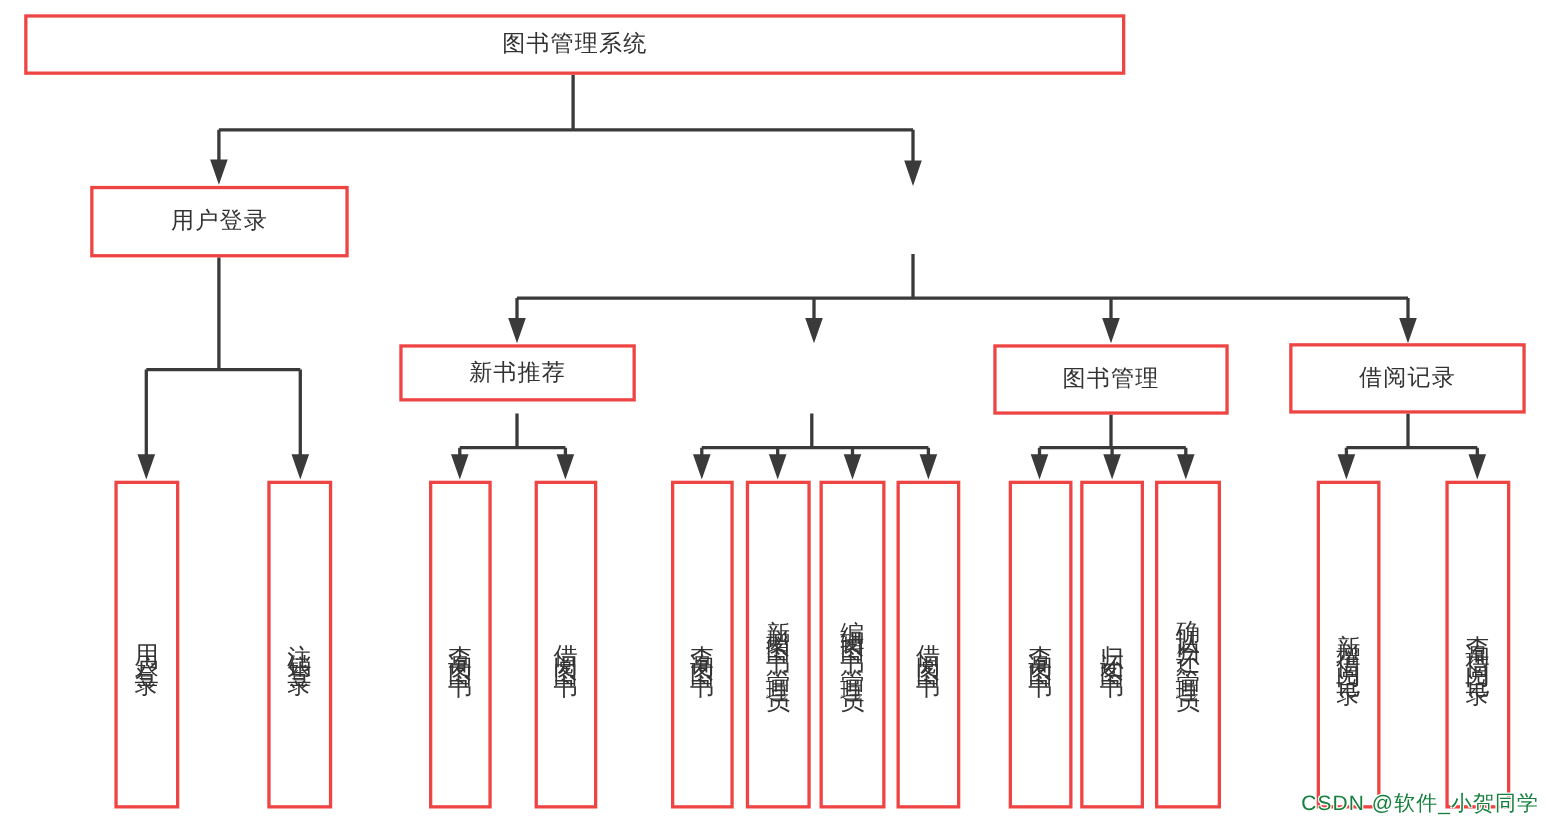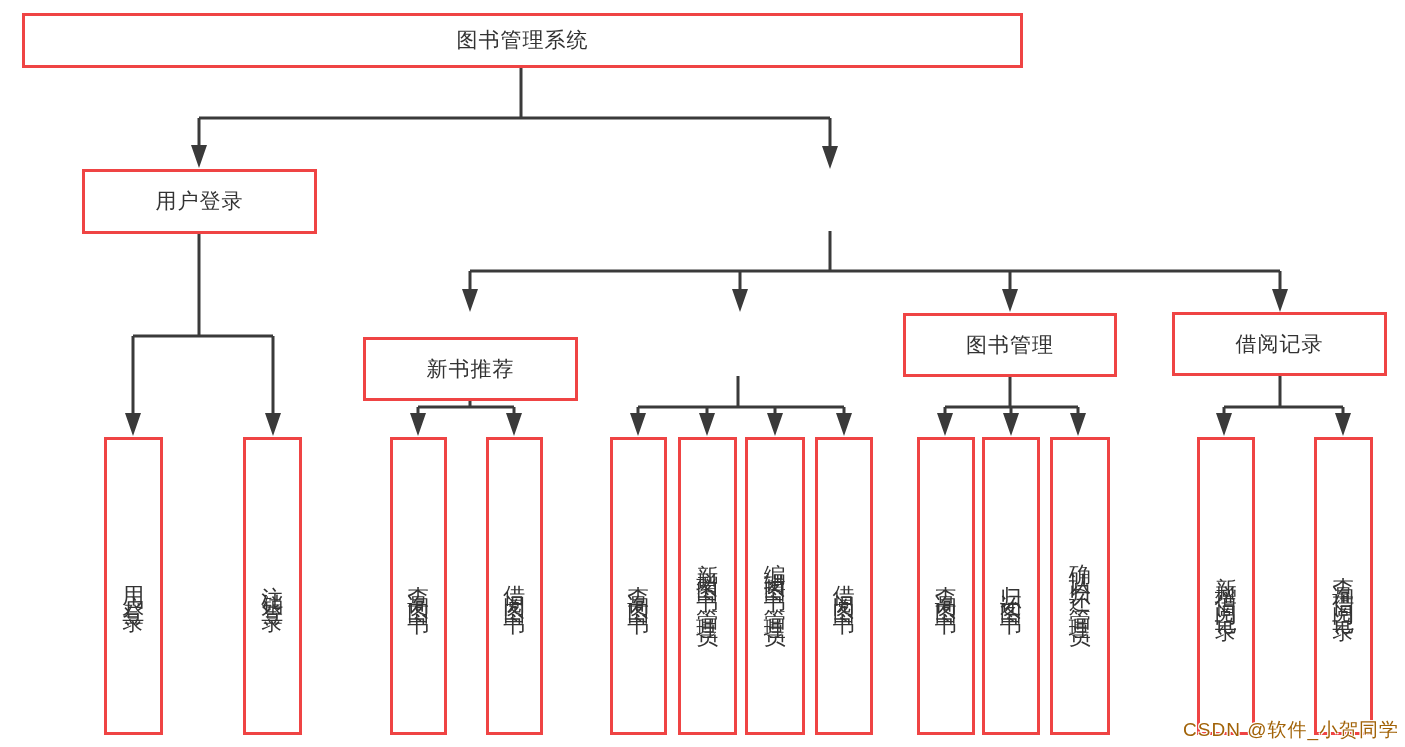--- a/index.html
+++ b/index.html
@@ -51,21 +51,21 @@
     text-orientation: mixed;
     letter-spacing: 9px;
     font-size: 22px;
     padding: 6px 0;
   }
   .watermark {
     position: absolute;
     right: 6px;
     bottom: 4px;
     font-size: 19px;
-    color: #a16207;
+    color: #15803d;
     text-shadow: 1px 1px 0 #ffffff, -1px -1px 0 #ffffff, 1px -1px 0 #ffffff, -1px 1px 0 #ffffff;
     letter-spacing: 1px;
     white-space: nowrap;
     z-index: 5;
   }
 </style>
 </head>
 <body>
 
 <div class="stage">
@@ -98,21 +98,21 @@
     <g>
       <path class="ln" d="M1280,374 V407 M1224,407 H1343 M1224,407 V415 M1343,407 V415"></path>
       <path class="ar" d="M1216,413 L1232,413 L1224,436 Z M1335,413 L1351,413 L1343,436 Z"></path>
     </g>
   </svg>
 
   <div class="node h" style="left:22px; top:13px; width:1001px; height:55px;">图书管理系统</div>
 
   <div class="node h" style="left:82px; top:169px; width:235px; height:65px;">用户登录</div>
 
-  <div class="node h" style="left:363px; top:313px; width:215px; height:64px;margin-top:24px;">新书推荐</div>
+  <div class="node h" style="left:363px; top:313px; width:215px; height:52px;">新书推荐</div>
   <div class="node h" style="left:903px; top:313px; width:214px; height:64px;">图书管理</div>
   <div class="node h" style="left:1172px; top:312px; width:215px; height:64px;">借阅记录</div>
 
   <div class="node v" style="left:104px; top:437px; width:59px; height:298px;">用户登录</div>
   <div class="node v" style="left:243px; top:437px; width:59px; height:298px;">注销登录</div>
 
   <div class="node v" style="left:390px; top:437px; width:57px; height:298px;">查询图书</div>
   <div class="node v" style="left:486px; top:437px; width:57px; height:298px;">借阅图书</div>
 
   <div class="node v" style="left:610px; top:437px; width:57px; height:298px;">查询图书</div>

